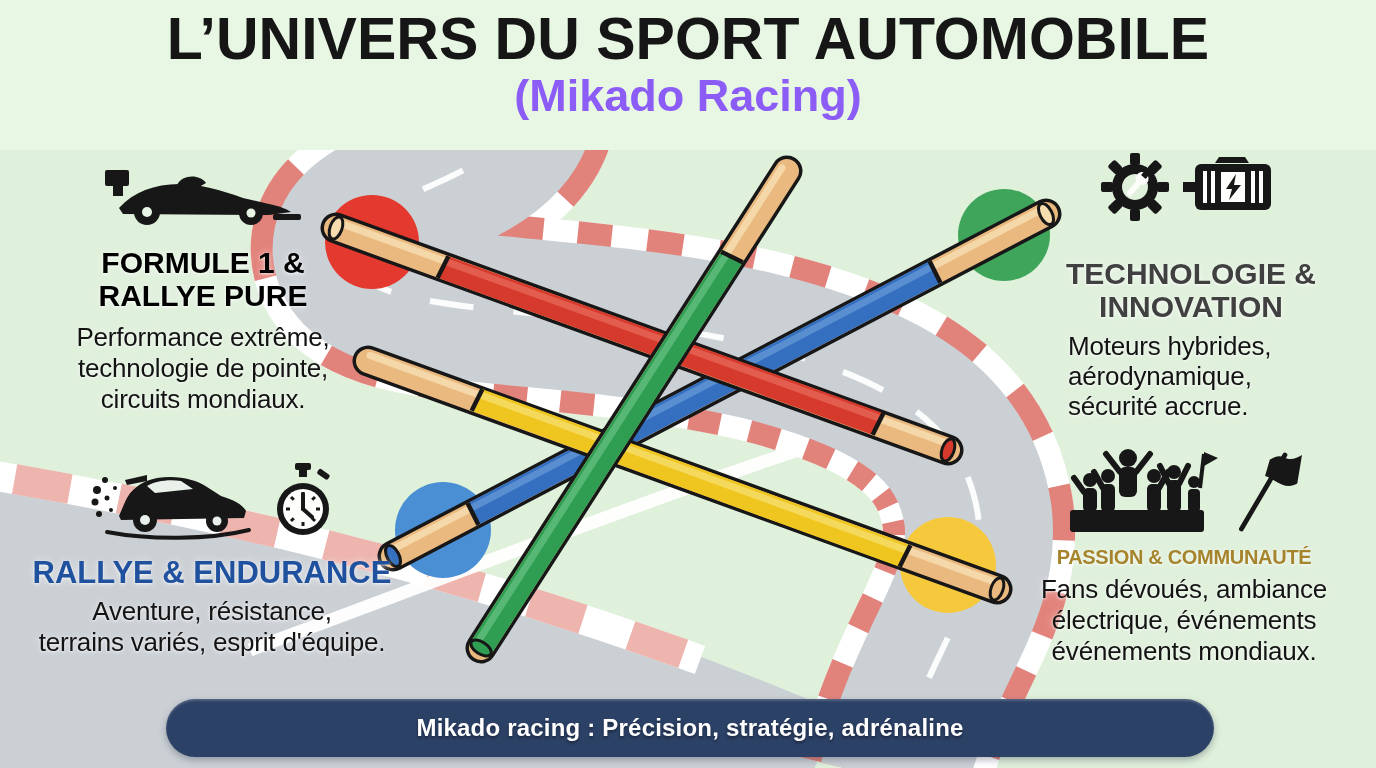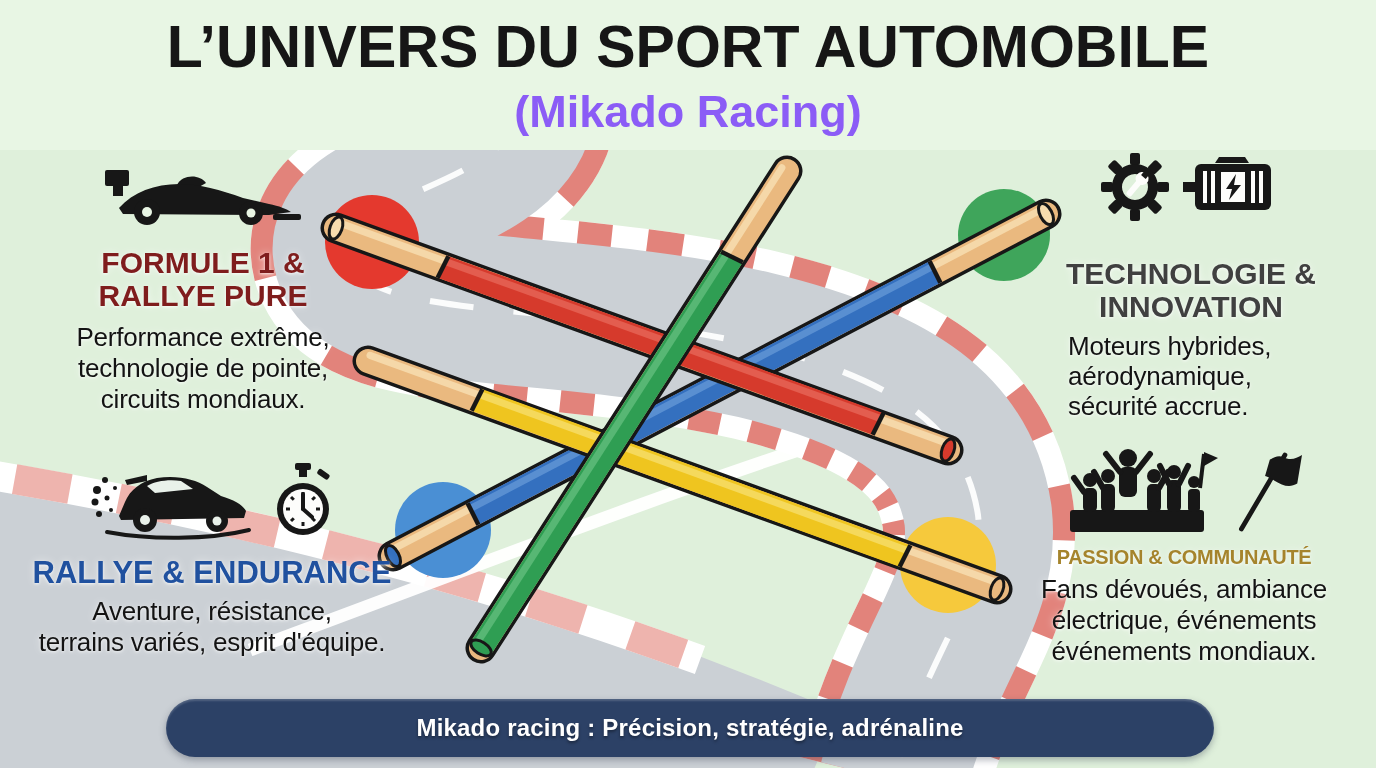--- a/index.html
+++ b/index.html
@@ -5,21 +5,21 @@
   html,body{margin:0;padding:0;}
   .stage{
     position:relative;width:1376px;height:768px;overflow:hidden;
     background:var(--bg,#dff0db);
     font-family:"Liberation Sans",sans-serif;
     color:#141414;
   }
   .scene{position:absolute;left:0;top:0;width:1376px;height:768px;display:block;}
   .titlewrap{position:absolute;left:0;top:8px;width:1376px;text-align:center;z-index:5;}
   .title{
-    margin:8px;font-size:59px;font-weight:700;letter-spacing:0px;color:#161616;line-height:1.08;
+    margin:0;font-size:59px;font-weight:700;letter-spacing:0px;color:#161616;line-height:1.08;
   }
   .subtitle{
     margin:0;font-size:45px;font-weight:700;color:#8b5cf6;line-height:1.05;
   }
   .panel{position:absolute;text-align:center;z-index:6;
     text-shadow:0 1px 3px rgba(255,255,255,.75), 0 0 9px rgba(255,255,255,.55);}
   .icon-row{display:flex;justify-content:center;align-items:center;gap:12px;}
   .icon-row svg{display:block;}
   .heading{font-weight:700;line-height:1.1;}
   .bodytext{font-size:26px;line-height:1.2;letter-spacing:-0.2px;color:#131313;}
@@ -135,21 +135,21 @@
         <rect class="ink" x="10" y="16" width="10" height="12"></rect>
         <path class="ink" d="M 74,17 C 79,6 97,6 103,15 L 96,19 L 80,19 Z"></path>
         <path class="ink" d="M 16,40 C 30,24 52,16 76,16 C 96,16 118,22 140,30 L 166,36 C 176,38 184,41 188,44 L 166,47 L 20,46 Z"></path>
         <circle class="ink" cx="44" cy="44" r="13"></circle>
         <circle cx="44" cy="44" r="5" fill="#e8f5e4"></circle>
         <circle class="ink" cx="148" cy="45" r="12"></circle>
         <circle cx="148" cy="45" r="4.5" fill="#e8f5e4"></circle>
         <rect class="ink" x="170" y="46" width="28" height="6" rx="2"></rect>
       </svg>
     </div>
-    <div class="heading" style="color: #7f1d1d;">
+    <div class="heading" style="color: #000000;">
       <div>FORMULE 1 &amp;</div>
       <div>RALLYE PURE</div>
     </div>
     <div class="bodytext">
       <div>Performance extrême,</div>
       <div>technologie de pointe,</div>
       <div>circuits mondiaux.</div>
     </div>
   </section>
 

